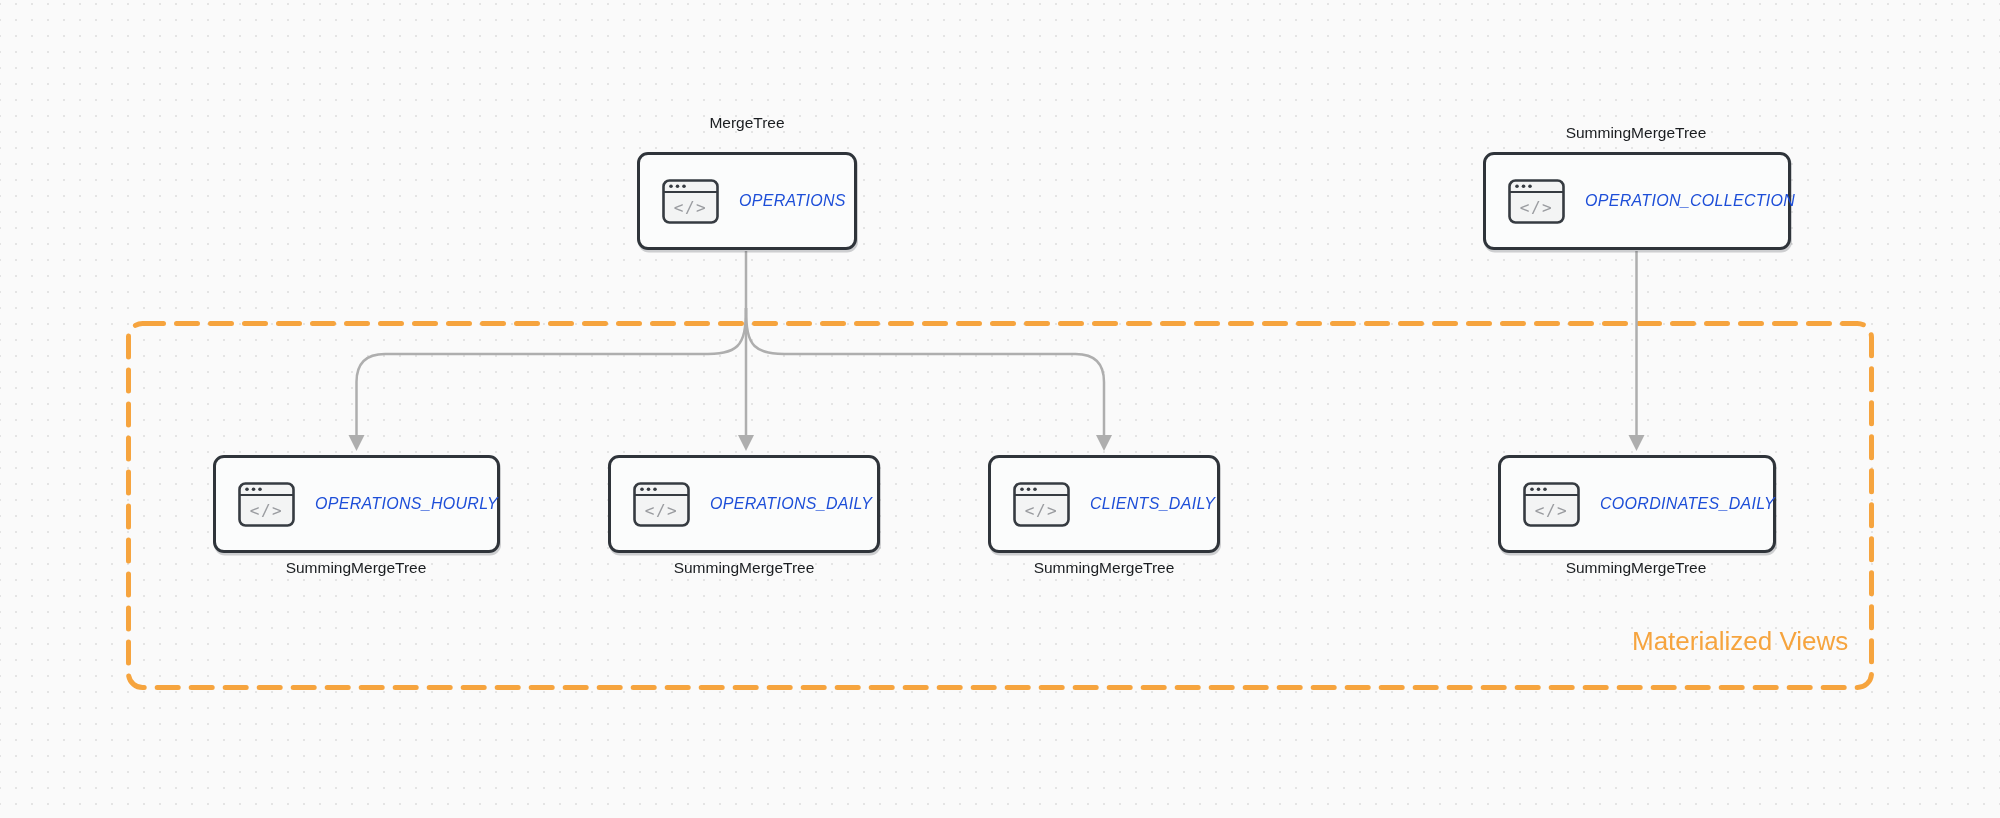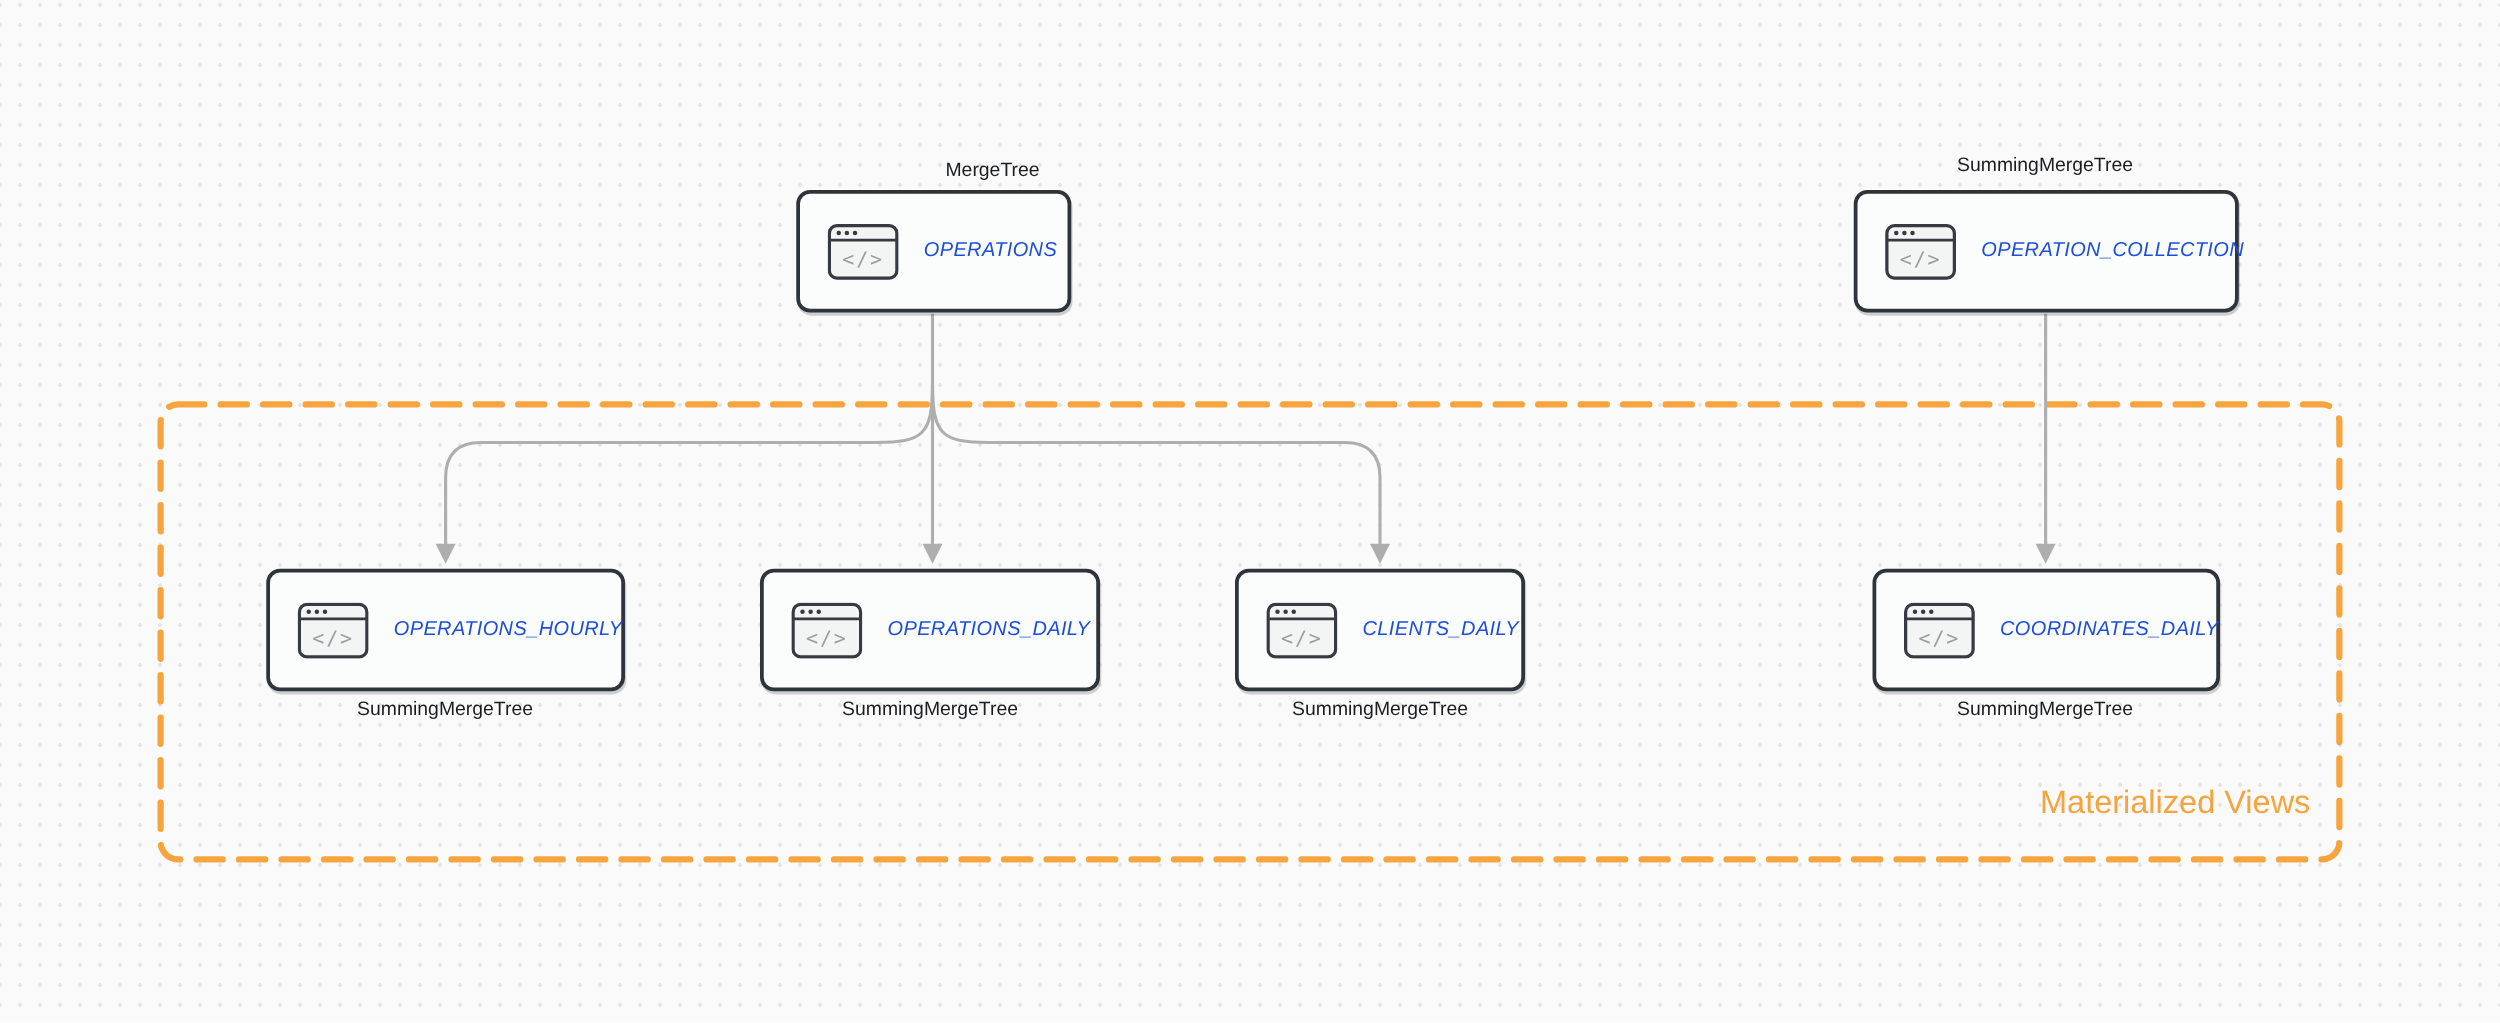--- a/index.html
+++ b/index.html
@@ -77,21 +77,21 @@
     <path d="M 746 308 C 746 348 738 354 701 354 L 385 354 Q 356.5 354 356.5 382 L 356.5 436" fill="none" stroke="#AEAEAE" stroke-width="2.5"></path>
     <polygon points="348.5,435 364.5,435 356.5,451" fill="#AEAEAE"></polygon>
 
     <path d="M 746 308 C 746 348 754 354 791 354 L 1075.5 354 Q 1104 354 1104 382 L 1104 436" fill="none" stroke="#AEAEAE" stroke-width="2.5"></path>
     <polygon points="1096,435 1112,435 1104,451" fill="#AEAEAE"></polygon>
 
     <path d="M 1636.5 251 L 1636.5 436" fill="none" stroke="#AEAEAE" stroke-width="2.5"></path>
     <polygon points="1628.5,435 1644.5,435 1636.5,451" fill="#AEAEAE"></polygon>
   </svg>
 
-  <div class="engine-label" style="left:747px; top:129px;margin-left:47px;">MergeTree</div>
+  <div class="engine-label" style="left:747px; top:115px;">MergeTree</div>
   <div class="engine-label" style="left:1636px; top:125px;">SummingMergeTree</div>
 
   <div class="node" style="left:637px; top:152px; width:220px;">
     <svg class="win-icon" width="57" height="45" viewBox="0 0 57 45">
       <rect x="1.5" y="1.5" width="54" height="42" rx="6" fill="#F3F4F4" stroke="#363B41" stroke-width="2.6"></rect>
       <line x1="2" y1="13" x2="55" y2="13" stroke="#363B41" stroke-width="2.2"></line>
       <circle cx="9" cy="7.3" r="1.8" fill="#363B41"></circle>
       <circle cx="15.5" cy="7.3" r="1.8" fill="#363B41"></circle>
       <circle cx="22" cy="7.3" r="1.8" fill="#363B41"></circle>
       <text x="28.5" y="34" text-anchor="middle" font-family="DejaVu Sans Mono, monospace" font-size="16" letter-spacing="1.5" fill="#9A9CA0">&lt;/&gt;</text>

